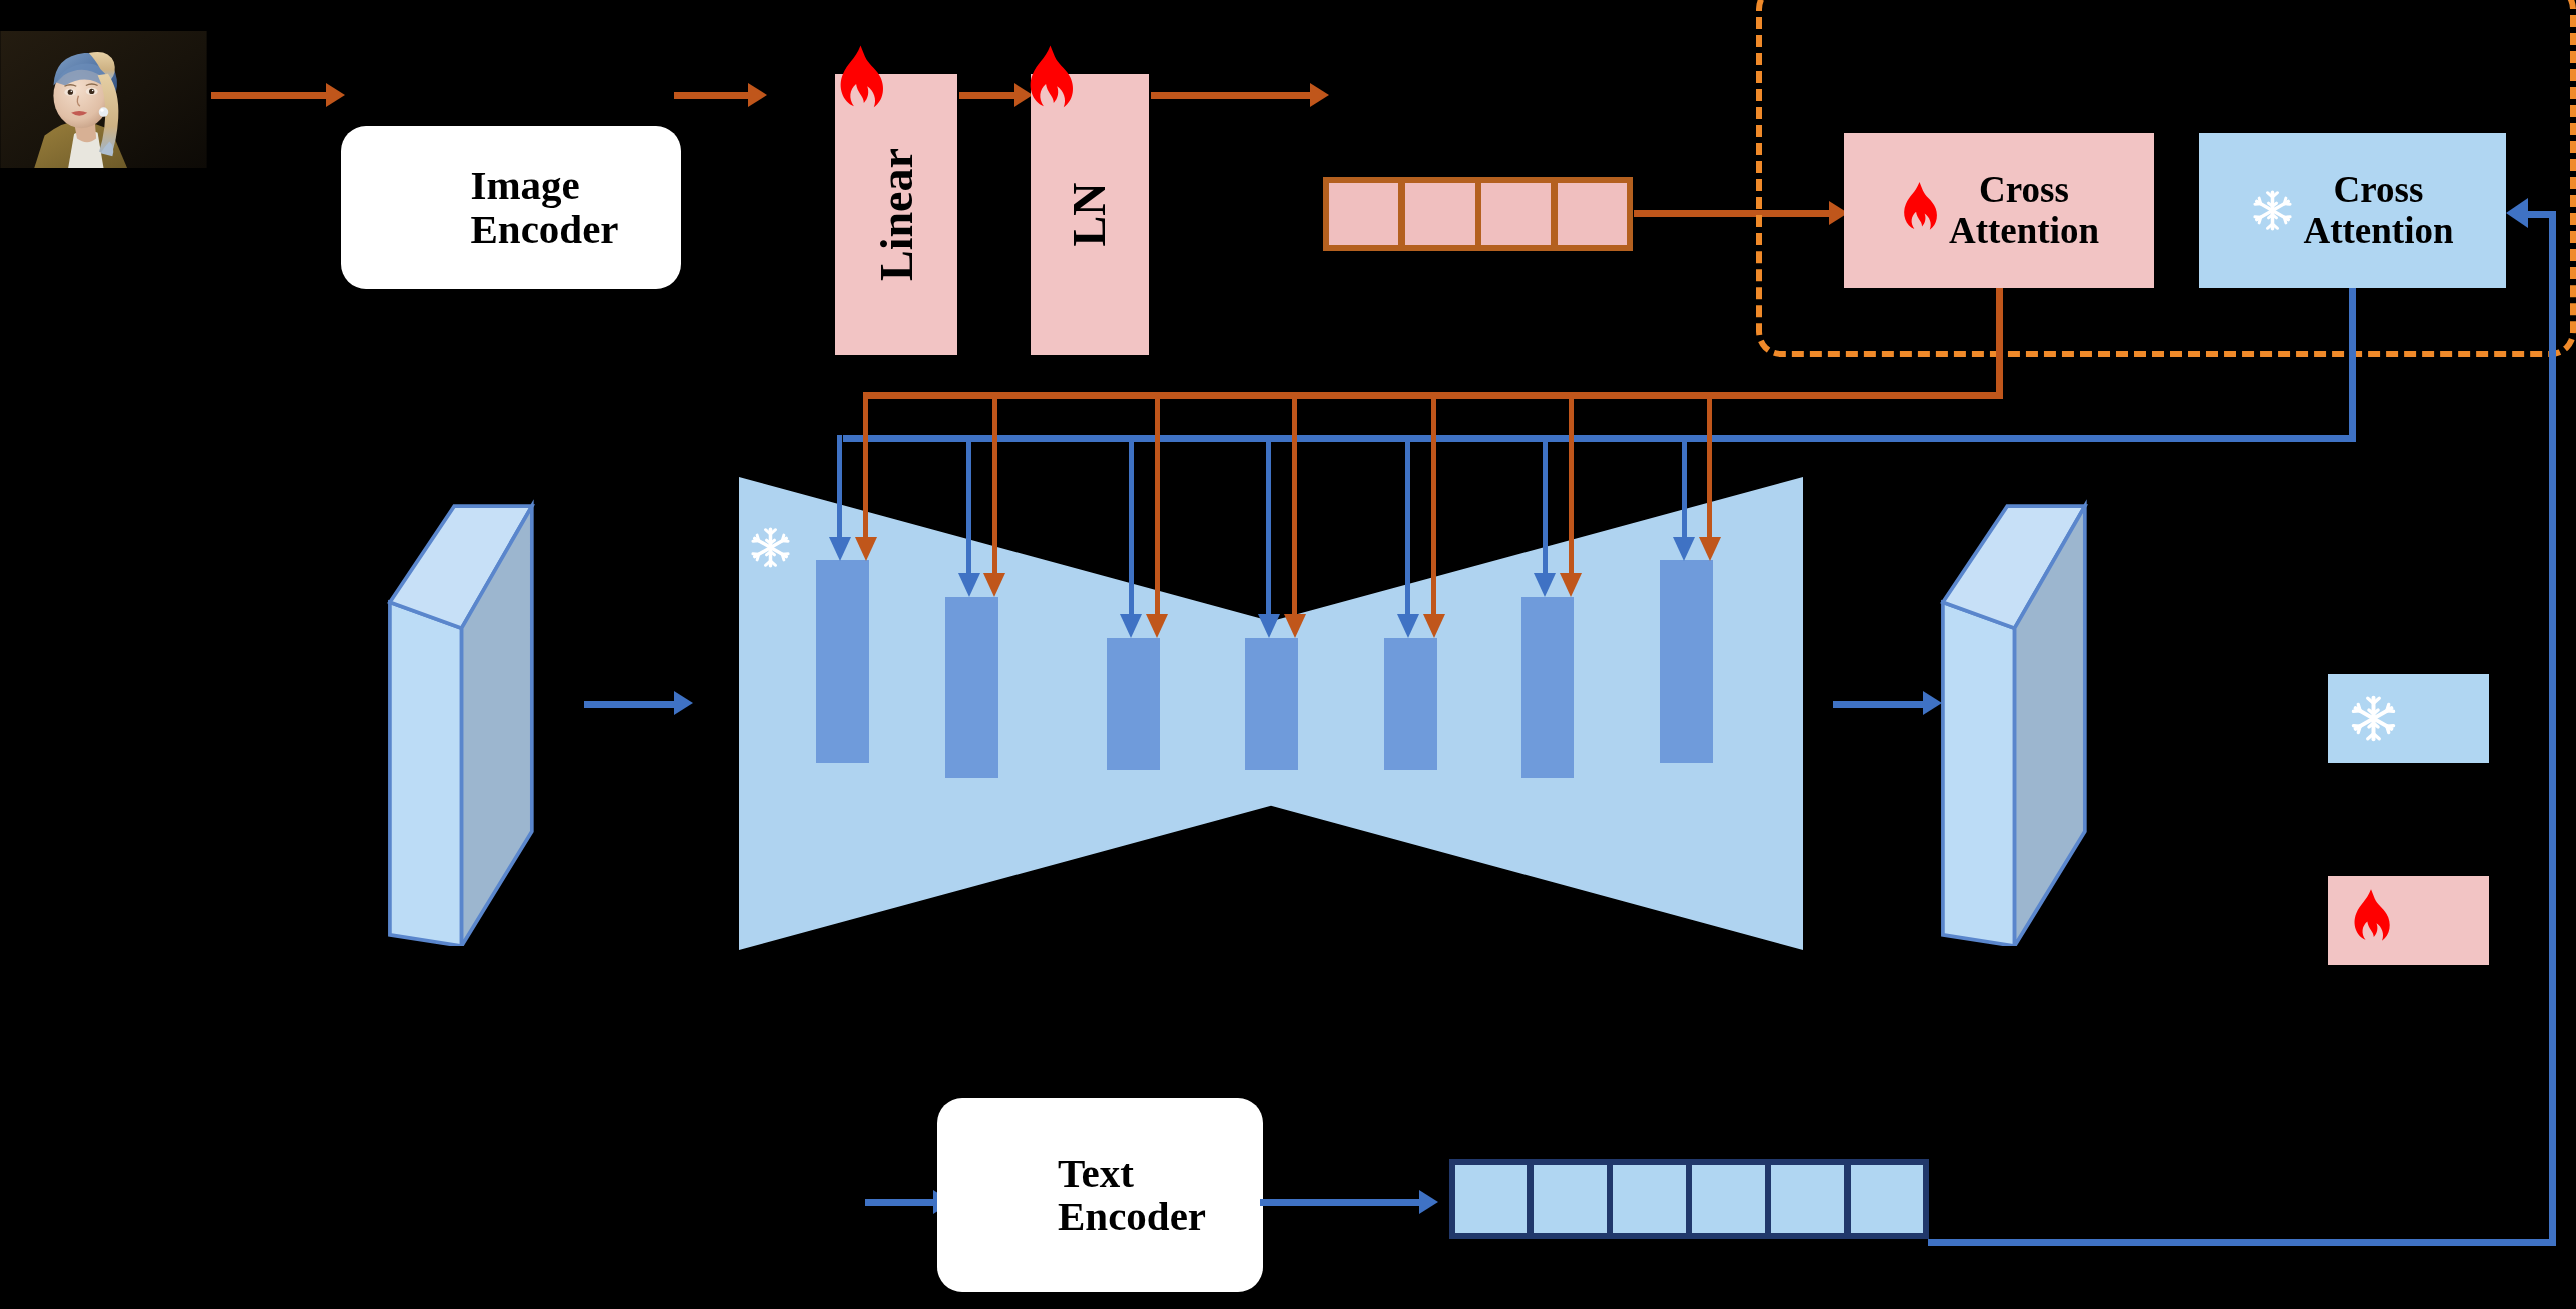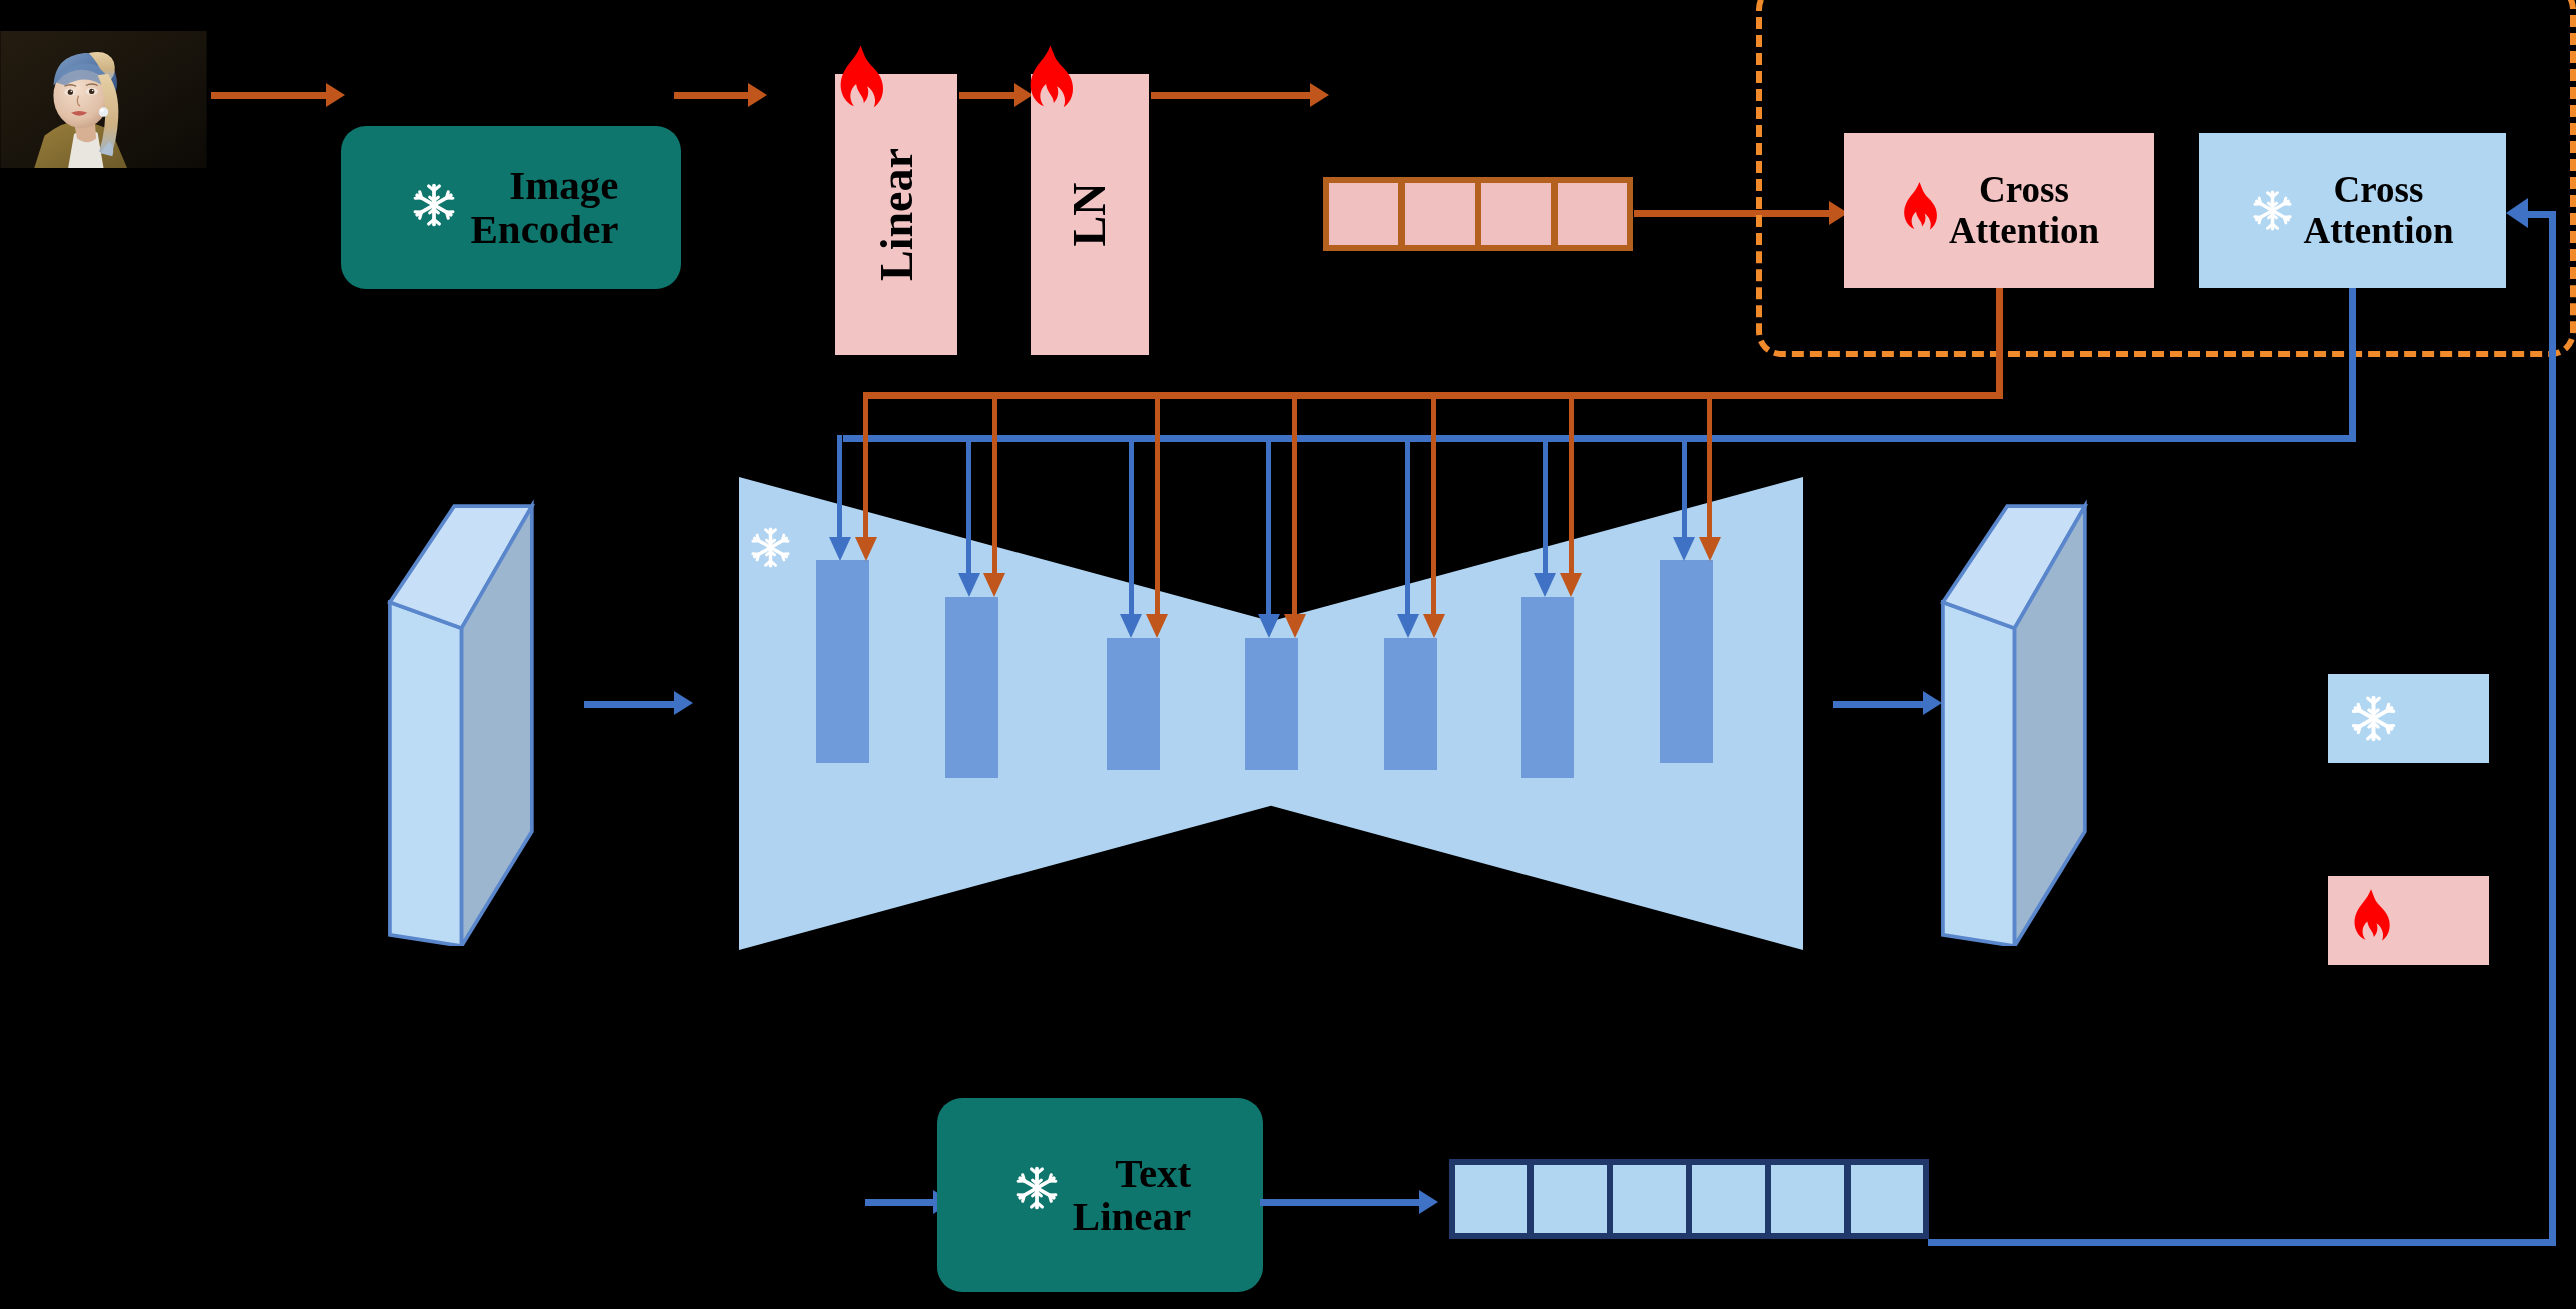--- a/index.html
+++ b/index.html
@@ -5,23 +5,23 @@
 <style>
   html,body{margin:0;padding:0;background:#000;}
   body{font-family:"Liberation Serif", serif;}
   #stage{position:relative;width:2576px;height:1309px;background:#000;overflow:hidden;}
 
   
   .abs{position:absolute;}
 
   
   .modbox{
-    position:absolute;background:#0f766e;border-radius:25px;
+    position:absolute;background:#ffffff;border-radius:25px;
     display:flex;align-items:center;justify-content:center;gap:13.3px;
-    color:#000;font-weight:bold;line-height:1.06;text-align:right;
+    color:#000;font-weight:bold;line-height:1.06;text-align:left;
   }
   .modbox .lbl{white-space:pre-line;}
 
   
   .pinkbox{position:absolute;background:#f2c4c4;}
   .bluebox{position:absolute;background:#b0d6f2;}
 
   
   .vbox{
     position:absolute;background:#f2c4c4;
@@ -435,21 +435,21 @@
               <line x1="49.4" y1="22" x2="51.9" y2="13.6"></line>
             <line x1="32" y1="26" x2="26" y2="21"></line>
               <line x1="32" y1="26" x2="38" y2="21"></line>
             <line x1="32" y1="38" x2="26" y2="43"></line>
               <line x1="32" y1="38" x2="38" y2="43"></line>
           </g>
         </g>
       </svg>
     </span>
     <span class="lbl">Text
-Linear</span>
+Encoder</span>
   </div>
 
   <div class="hline c-bl abs" style="left:1260px;top:1199px;width:159px;"></div>
   <div class="ah ah-right-bl" style="left:1419px;top:1190px;"></div>
 
   <div class="tokens tok-txt" style="left:1449px;top:1159px;width:480px;height:80px;">
     <div class="cell"></div>
     <div class="cell"></div>
     <div class="cell"></div>
     <div class="cell"></div>

